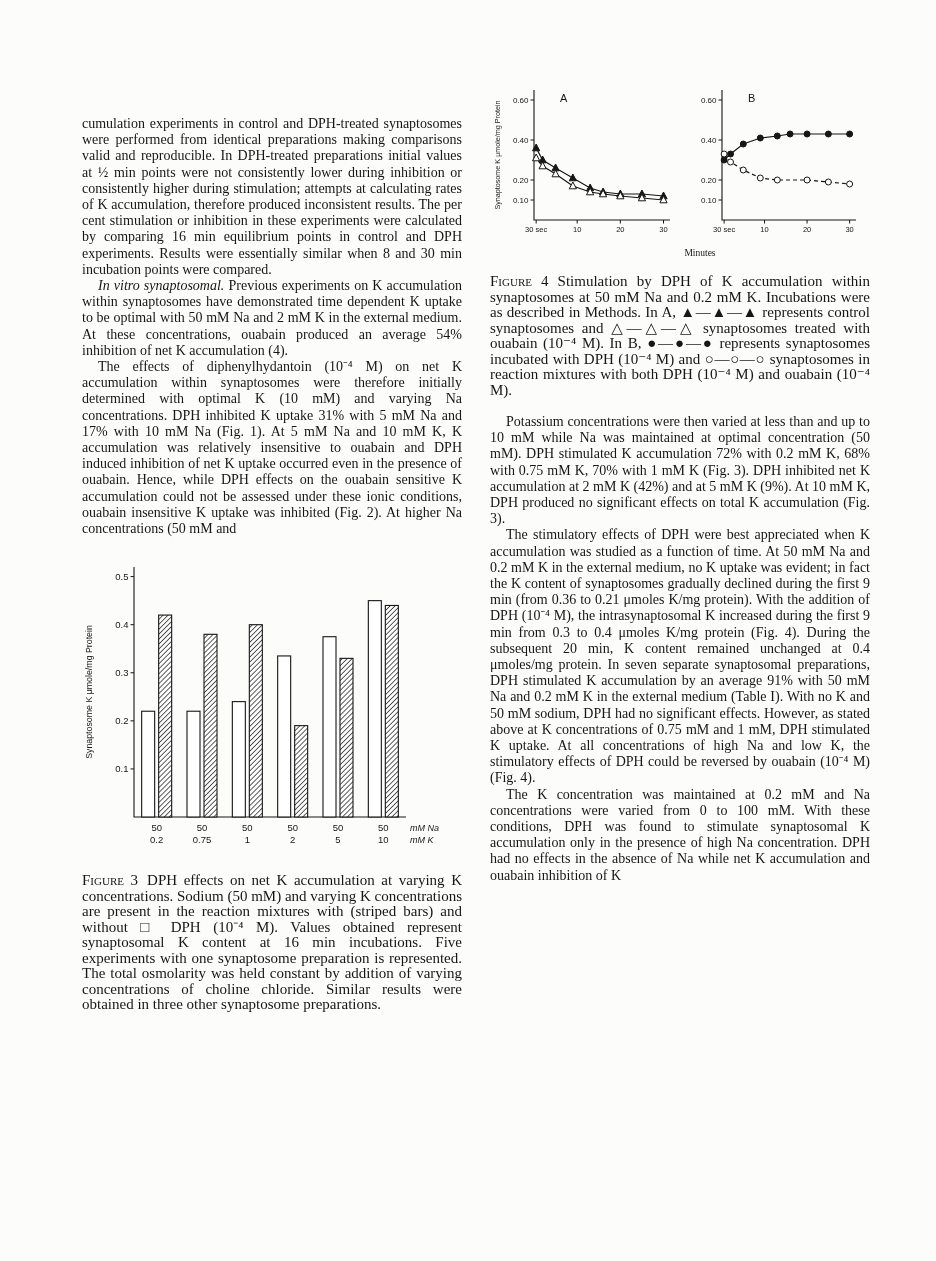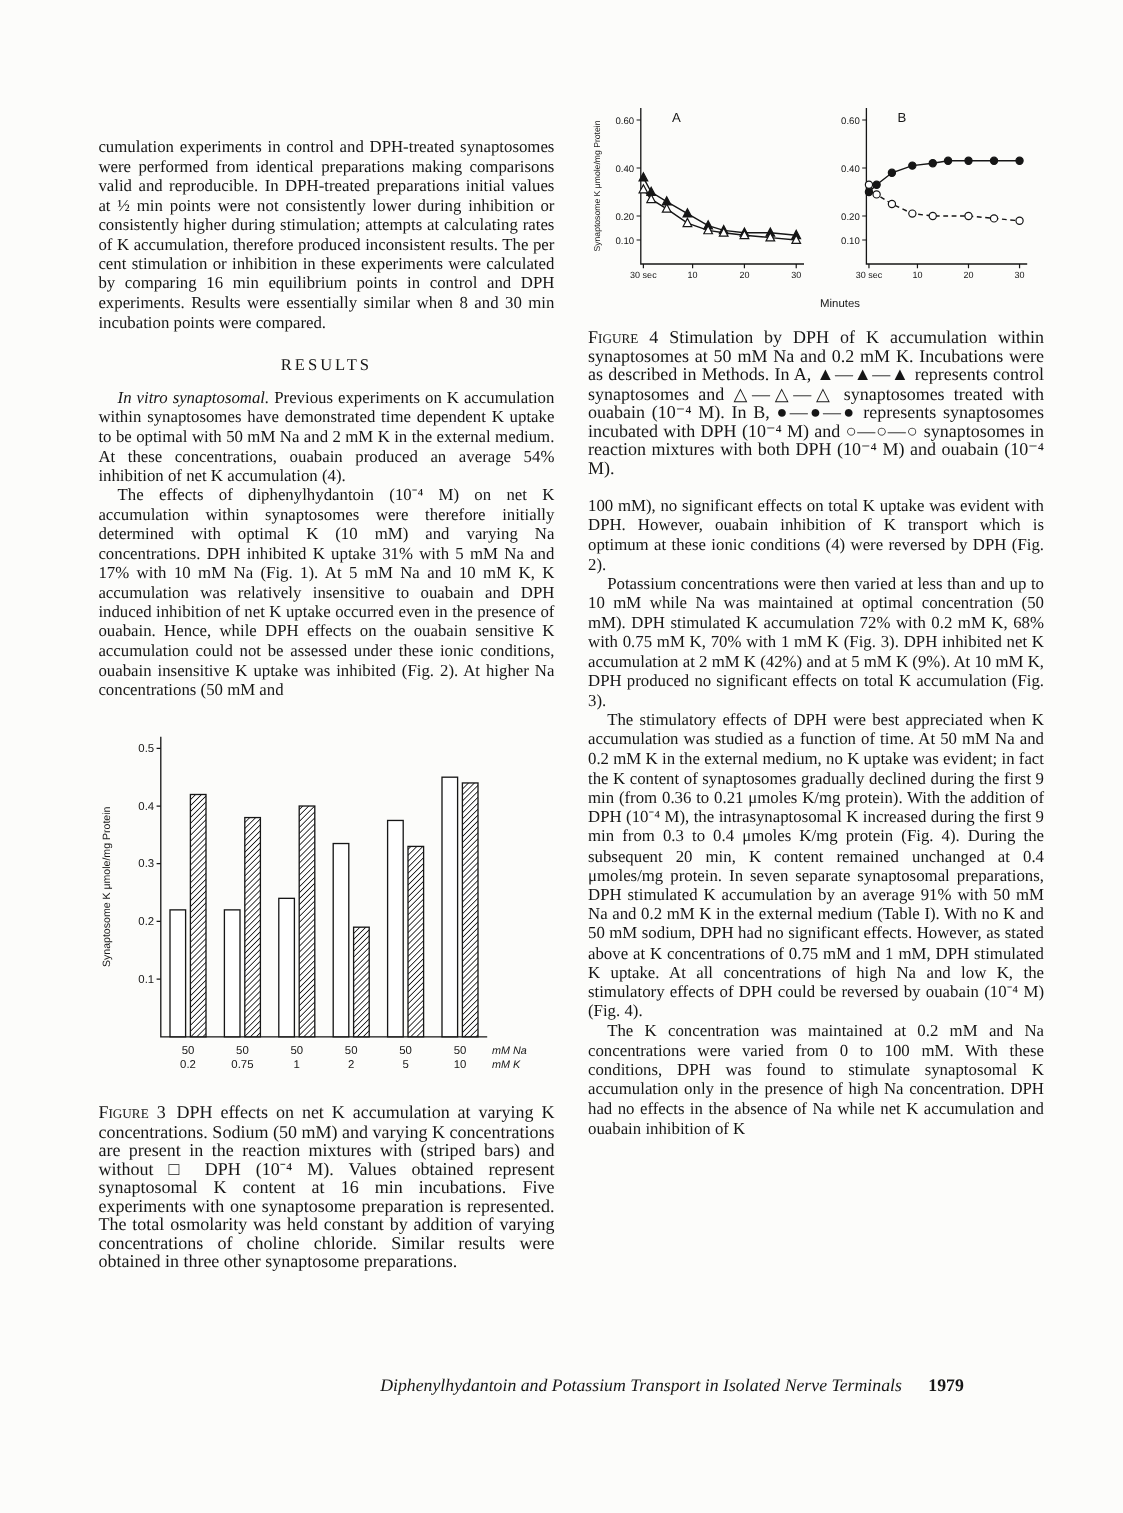--- a/index.html
+++ b/index.html
@@ -12,37 +12,36 @@
   #right-col{left:490px;top:80px;width:380px;}
   .body-text{font-size:14px;line-height:16.2px;text-align:justify;margin:0;}
   .indent{text-indent:16px;}
   .lead-italic{font-style:italic;}
   #results-heading{font-size:13.8px;font-weight:400;letter-spacing:2.5px;
                    text-align:center;margin:18px 0 13px 0;}
   .caption{font-size:15px;line-height:15.5px;text-align:justify;margin:0;}
   .fig-label{font-variant:small-caps;margin-right:9px;}
   #fig3-block{margin:20px 0 12px 0;}
   #fig4-charts{display:flex;gap:12px;align-items:flex-start;}
-  #fig4-xlabel{text-align:center;font-family:Liberation Sans, sans-serif;
+  #fig4-xlabel{text-align:center;font-family:Liberation Serif, serif;
                font-size:9.5px;margin:0 0 16px 40px;color:#161616;}
   #fig4-caption{margin-bottom:16px;}
   #footer{position:absolute;left:252px;top:1146px;width:616px;white-space:nowrap;text-align:center;}
   #footer .running-title{font-style:italic;font-size:14.8px;}
   #footer .page-number{font-weight:bold;font-size:14.8px;margin-left:22px;}
   svg text{fill:#161616;}
 </style>
 </head>
 <body>
 
 <div class="page">
 
   <div id="left-col" class="col">
     <p class="body-text">cumulation experiments in control and DPH-treated synaptosomes were performed from identical preparations making comparisons valid and reproducible. In DPH-treated preparations initial values at ½ min points were not consistently lower during inhibition or consistently higher during stimulation; attempts at calculating rates of K accumulation, therefore produced inconsistent results. The per cent stimulation or inhibition in these experiments were calculated by comparing 16 min equilibrium points in control and DPH experiments. Results were essentially similar when 8 and 30 min incubation points were compared.</p>
 
-    <h2 id="results-heading">RESULTS</h2>
 
     <p class="body-text indent"><span class="lead-italic">In vitro synaptosomal.</span><span> Previous experiments on K accumulation within synaptosomes have demonstrated time dependent K uptake to be optimal with 50 mM Na and 2 mM K in the external medium. At these concentrations, ouabain produced an average 54% inhibition of net K accumulation (4).</span></p>
 
     <p class="body-text indent">The effects of diphenylhydantoin (10⁻⁴ M) on net K accumulation within synaptosomes were therefore initially determined with optimal K (10 mM) and varying Na concentrations. DPH inhibited K uptake 31% with 5 mM Na and 17% with 10 mM Na (Fig. 1). At 5 mM Na and 10 mM K, K accumulation was relatively insensitive to ouabain and DPH induced inhibition of net K uptake occurred even in the presence of ouabain. Hence, while DPH effects on the ouabain sensitive K accumulation could not be assessed under these ionic conditions, ouabain insensitive K uptake was inhibited (Fig. 2). At higher Na concentrations (50 mM and</p>
 
     <div id="fig3-block">
       <svg id="chart-fig3" width="372" height="300">
           <defs>
             <pattern id="hatch-fig3" width="3.5" height="3.5" patternUnits="userSpaceOnUse" patternTransform="rotate(45)">
               <rect width="3.5" height="3.5" fill="#ffffff"></rect>
@@ -173,23 +172,19 @@
           <circle cx="89.30158730158729" cy="100" r="3" fill="#ffffff" stroke="#161616" stroke-width="1"></circle>
           <circle cx="119.07936507936508" cy="100" r="3" fill="#ffffff" stroke="#161616" stroke-width="1"></circle>
           <circle cx="140.34920634920633" cy="102" r="3" fill="#ffffff" stroke="#161616" stroke-width="1"></circle>
           <circle cx="161.6190476190476" cy="104" r="3" fill="#ffffff" stroke="#161616" stroke-width="1"></circle>
         </svg>
     </div>
     <div id="fig4-xlabel">Minutes</div>
 
     <p class="caption" id="fig4-caption"><span class="fig-label">Figure 4</span><span>Stimulation by DPH of K accumulation within synaptosomes at 50 mM Na and 0.2 mM K. Incubations were as described in Methods. In A, ▲—▲—▲ represents control synaptosomes and △—△—△ synaptosomes treated with ouabain (10⁻⁴ M). In B, ●—●—● represents synaptosomes incubated with DPH (10⁻⁴ M) and ○—○—○ synaptosomes in reaction mixtures with both DPH (10⁻⁴ M) and ouabain (10⁻⁴ M).</span></p>
 
-    <p class="body-text">100 mM), no significant effects on total K uptake was evident with DPH. However, ouabain inhibition of K transport which is optimum at these ionic conditions (4) were reversed by DPH (Fig. 2).</p>
     <p class="body-text indent">Potassium concentrations were then varied at less than and up to 10 mM while Na was maintained at optimal concentration (50 mM). DPH stimulated K accumulation 72% with 0.2 mM K, 68% with 0.75 mM K, 70% with 1 mM K (Fig. 3). DPH inhibited net K accumulation at 2 mM K (42%) and at 5 mM K (9%). At 10 mM K, DPH produced no significant effects on total K accumulation (Fig. 3).</p>
     <p class="body-text indent">The stimulatory effects of DPH were best appreciated when K accumulation was studied as a function of time. At 50 mM Na and 0.2 mM K in the external medium, no K uptake was evident; in fact the K content of synaptosomes gradually declined during the first 9 min (from 0.36 to 0.21 μmoles K/mg protein). With the addition of DPH (10⁻⁴ M), the intrasynaptosomal K increased during the first 9 min from 0.3 to 0.4 μmoles K/mg protein (Fig. 4). During the subsequent 20 min, K content remained unchanged at 0.4 μmoles/mg protein. In seven separate synaptosomal preparations, DPH stimulated K accumulation by an average 91% with 50 mM Na and 0.2 mM K in the external medium (Table I). With no K and 50 mM sodium, DPH had no significant effects. However, as stated above at K concentrations of 0.75 mM and 1 mM, DPH stimulated K uptake. At all concentrations of high Na and low K, the stimulatory effects of DPH could be reversed by ouabain (10⁻⁴ M) (Fig. 4).</p>
     <p class="body-text indent">The K concentration was maintained at 0.2 mM and Na concentrations were varied from 0 to 100 mM. With these conditions, DPH was found to stimulate synaptosomal K accumulation only in the presence of high Na concentration. DPH had no effects in the absence of Na while net K accumulation and ouabain inhibition of K</p>
   </div>
 
-  <div id="footer">
-    <span class="running-title">Diphenylhydantoin and Potassium Transport in Isolated Nerve Terminals</span><span class="page-number">1979</span>
-  </div>
 
 </div>
 
 </body></html>

